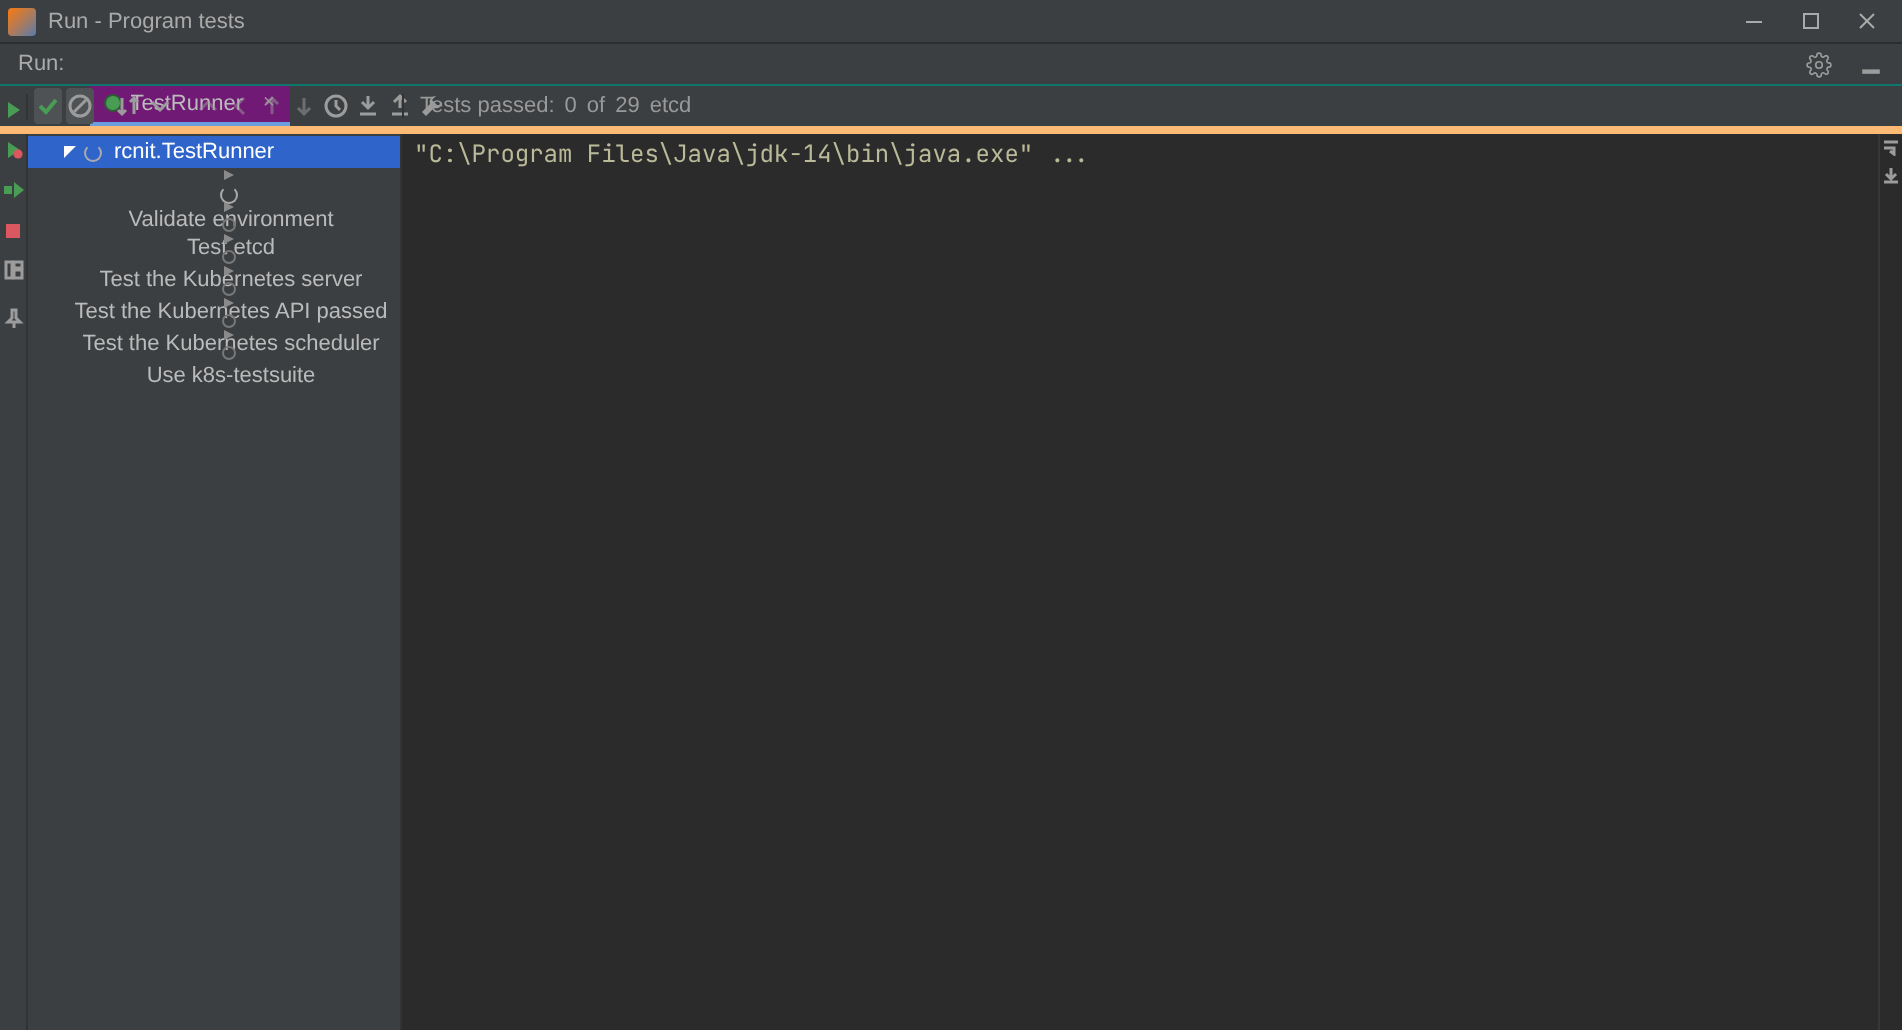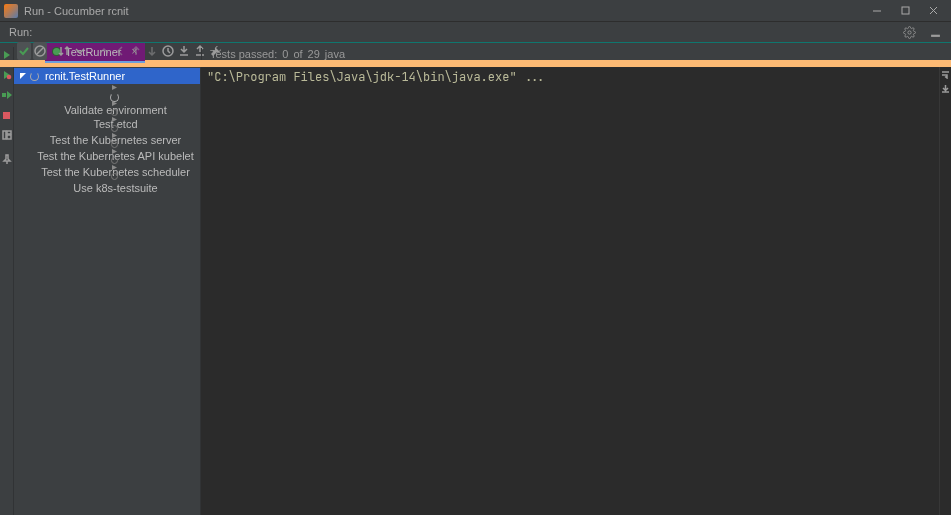--- a/index.html
+++ b/index.html
@@ -14,39 +14,39 @@
 
     
     .run-bar { height: 21px; background: #3c3f41; border-bottom: 1px solid #0f766e; display: flex; align-items: center; padding: 0 4px; }
     .run-label { font-size: 11px; color: #aaa; margin-right: 8px; padding: 3px 5px; }
     .tab-active { height: 20px; display: flex; align-items: center; padding: 0 8px; background: #701a75; border-bottom: 2px solid #6b9edc; color: #bbb; gap: 5px; margin-top: 41px; }
     .tab-run-icon { width: 7px; height: 7px; border-radius: 50%; background: #499c54; box-shadow: 0 0 0 1px #2d5c32; }
     .tab-close { color: #999; margin-left: 5px; font-size: 10px; cursor: pointer; }
     .run-bar-right { margin-left: auto; display: flex; gap: 10px; padding-right: 4px; }
 
     
-    .toolbar-row { height: 24px; background: #3c3f41; border-bottom: 7px solid #fdba74; display: flex; align-items: flex-end; }
+    .toolbar-row { height: 24px; background: #3c3f41; border-bottom: 4px solid #fdba74; display: flex; align-items: center; }
     .left-toolbar-column { width: 14px; background: #3c3f41; border-right: 1px solid #313335; display: flex; flex-direction: column; align-items: center; padding-top: 3px; gap: 8px; }
     .tool-icon { width: 16px; height: 16px; display: inline-flex; align-items: center; justify-content: center; cursor: pointer; color: #aaa; }
 
     .test-toolbar { flex: none; width: 187px; display: flex; align-items: center; padding: 0 3px; gap: 2px; }
     .toolbar-sep { width: 1px; height: 14px; background: #555; margin: 0 3px; }
     .tb-btn { width: 18px; height: 18px; display: flex; align-items: center; justify-content: center; border-radius: 2px; cursor: pointer; }
     .tb-btn.active { background: #4e5254; }
     .tb-btn svg { width: 14px; height: 14px; }
 
     .console-header { flex: 1; display: flex; align-items: center; padding: 0 8px; gap: 5px; border-left: 1px solid #313335; font-size: 11px; color: #999; }
 
     
     .main-area { display: flex; height: calc(100% - 67px); }
     .left-gutter { width: 14px; background: #3c3f41; border-right: 1px solid #313335; display: flex; flex-direction: column; align-items: center; padding-top: 3px; gap: 10px; }
     .gutter-icon { width: 10px; height: 10px; display: flex; align-items: center; justify-content: center; cursor: pointer; }
 
     .test-tree { width: 187px; background: #3c3f41; border-right: 1px solid #313335; overflow: auto; padding-top: 1px; }
-    .tree-row { display: flex; align-items: center; height: 16px; padding-left: 4px; gap: 2px; white-space: nowrap; color: #bbb; font-size: 11px; }
+    .tree-row { display: flex; align-items: center; height: 16px; padding-left: 16px; gap: 2px; white-space: nowrap; color: #bbb; font-size: 11px; }
     .tree-row.selected { background: #2f65ca; color: #fff; }
     .tree-arrow { width: 9px; height: 9px; display: inline-flex; align-items: center; justify-content: center; }
     .tree-arrow svg { fill: #aaa; }
     .tree-row.selected .tree-arrow svg { fill: #fff; }
     .tree-status { width: 11px; height: 11px; display: inline-flex; align-items: center; justify-content: center; }
     .spinner-circle { width: 9px; height: 9px; border: 1px solid #aaa; border-top-color: transparent; border-radius: 50%; }
     .pending-dot { width: 7px; height: 7px; border-radius: 50%; border: 1px solid #777; }
     .tree-label { margin-left: 3px; }
     .indent-1 { padding-left: 14px; flex-direction: column; }
 
@@ -57,21 +57,21 @@
     .rc-icon { width: 9px; height: 9px; cursor: pointer; }
 
     
     .svg-stroke { fill: none; stroke: #9c9c9c; stroke-width: 1.5; }
   </style>
 </head>
 <body>
 
 <div class="title-bar">
   <div class="app-icon"></div>
-  <div class="title">Run - Cucumber rcnit</div>
+  <div class="title">Run - Program tests</div>
   <div class="window-controls">
     <div class="window-btn">
       <svg width="10" height="10" viewBox="0 0 10 10">
           <line x1="1" y1="5" x2="9" y2="5" stroke="#aaa" stroke-width="1"></line>
         </svg>
     </div>
     <div class="window-btn">
       <svg width="9" height="9" viewBox="0 0 9 9">
           <rect x="1" y="1" width="7" height="7" fill="none" stroke="#aaa" stroke-width="1"></rect>
         </svg>
@@ -181,21 +181,21 @@
           <path d="M9 2a3 3 0 00-3 4L2 10l2 2 4-4a3 3 0 004-3L10 7 7 4z" fill="#9c9c9c"></path>
         </svg>
     </div>
   </div>
 
   <div class="console-header">
     <span>Tests passed:</span>
     <span>0</span>
     <span>of</span>
     <span>29</span>
-    <span>java</span>
+    <span>etcd</span>
   </div>
 </div>
 
 <div class="main-area">
 
   <div class="left-gutter">
     <div class="gutter-icon">
       <svg width="10" height="10" viewBox="0 0 10 10">
           <path d="M2 1 L8 5 L2 9 Z" fill="#499c54"></path>
           <circle cx="7" cy="7" r="2.3" fill="#db5860"></circle>
@@ -274,21 +274,21 @@
         </div>
         <div class="tree-row indent-1">
           <span class="tree-arrow">
             <svg width="7" height="7" viewBox="0 0 7 7">
               <path d="M1 1 L6 3.5 L1 6 Z" fill="#8a8a8a"></path>
             </svg>
           </span>
           <span class="tree-status">
             <span class="pending-dot"></span>
           </span>
-          <span class="tree-label">Test the Kubernetes API kubelet</span>
+          <span class="tree-label">Test the Kubernetes API passed</span>
         </div>
         <div class="tree-row indent-1">
           <span class="tree-arrow">
             <svg width="7" height="7" viewBox="0 0 7 7">
               <path d="M1 1 L6 3.5 L1 6 Z" fill="#8a8a8a"></path>
             </svg>
           </span>
           <span class="tree-status">
             <span class="pending-dot"></span>
           </span>

